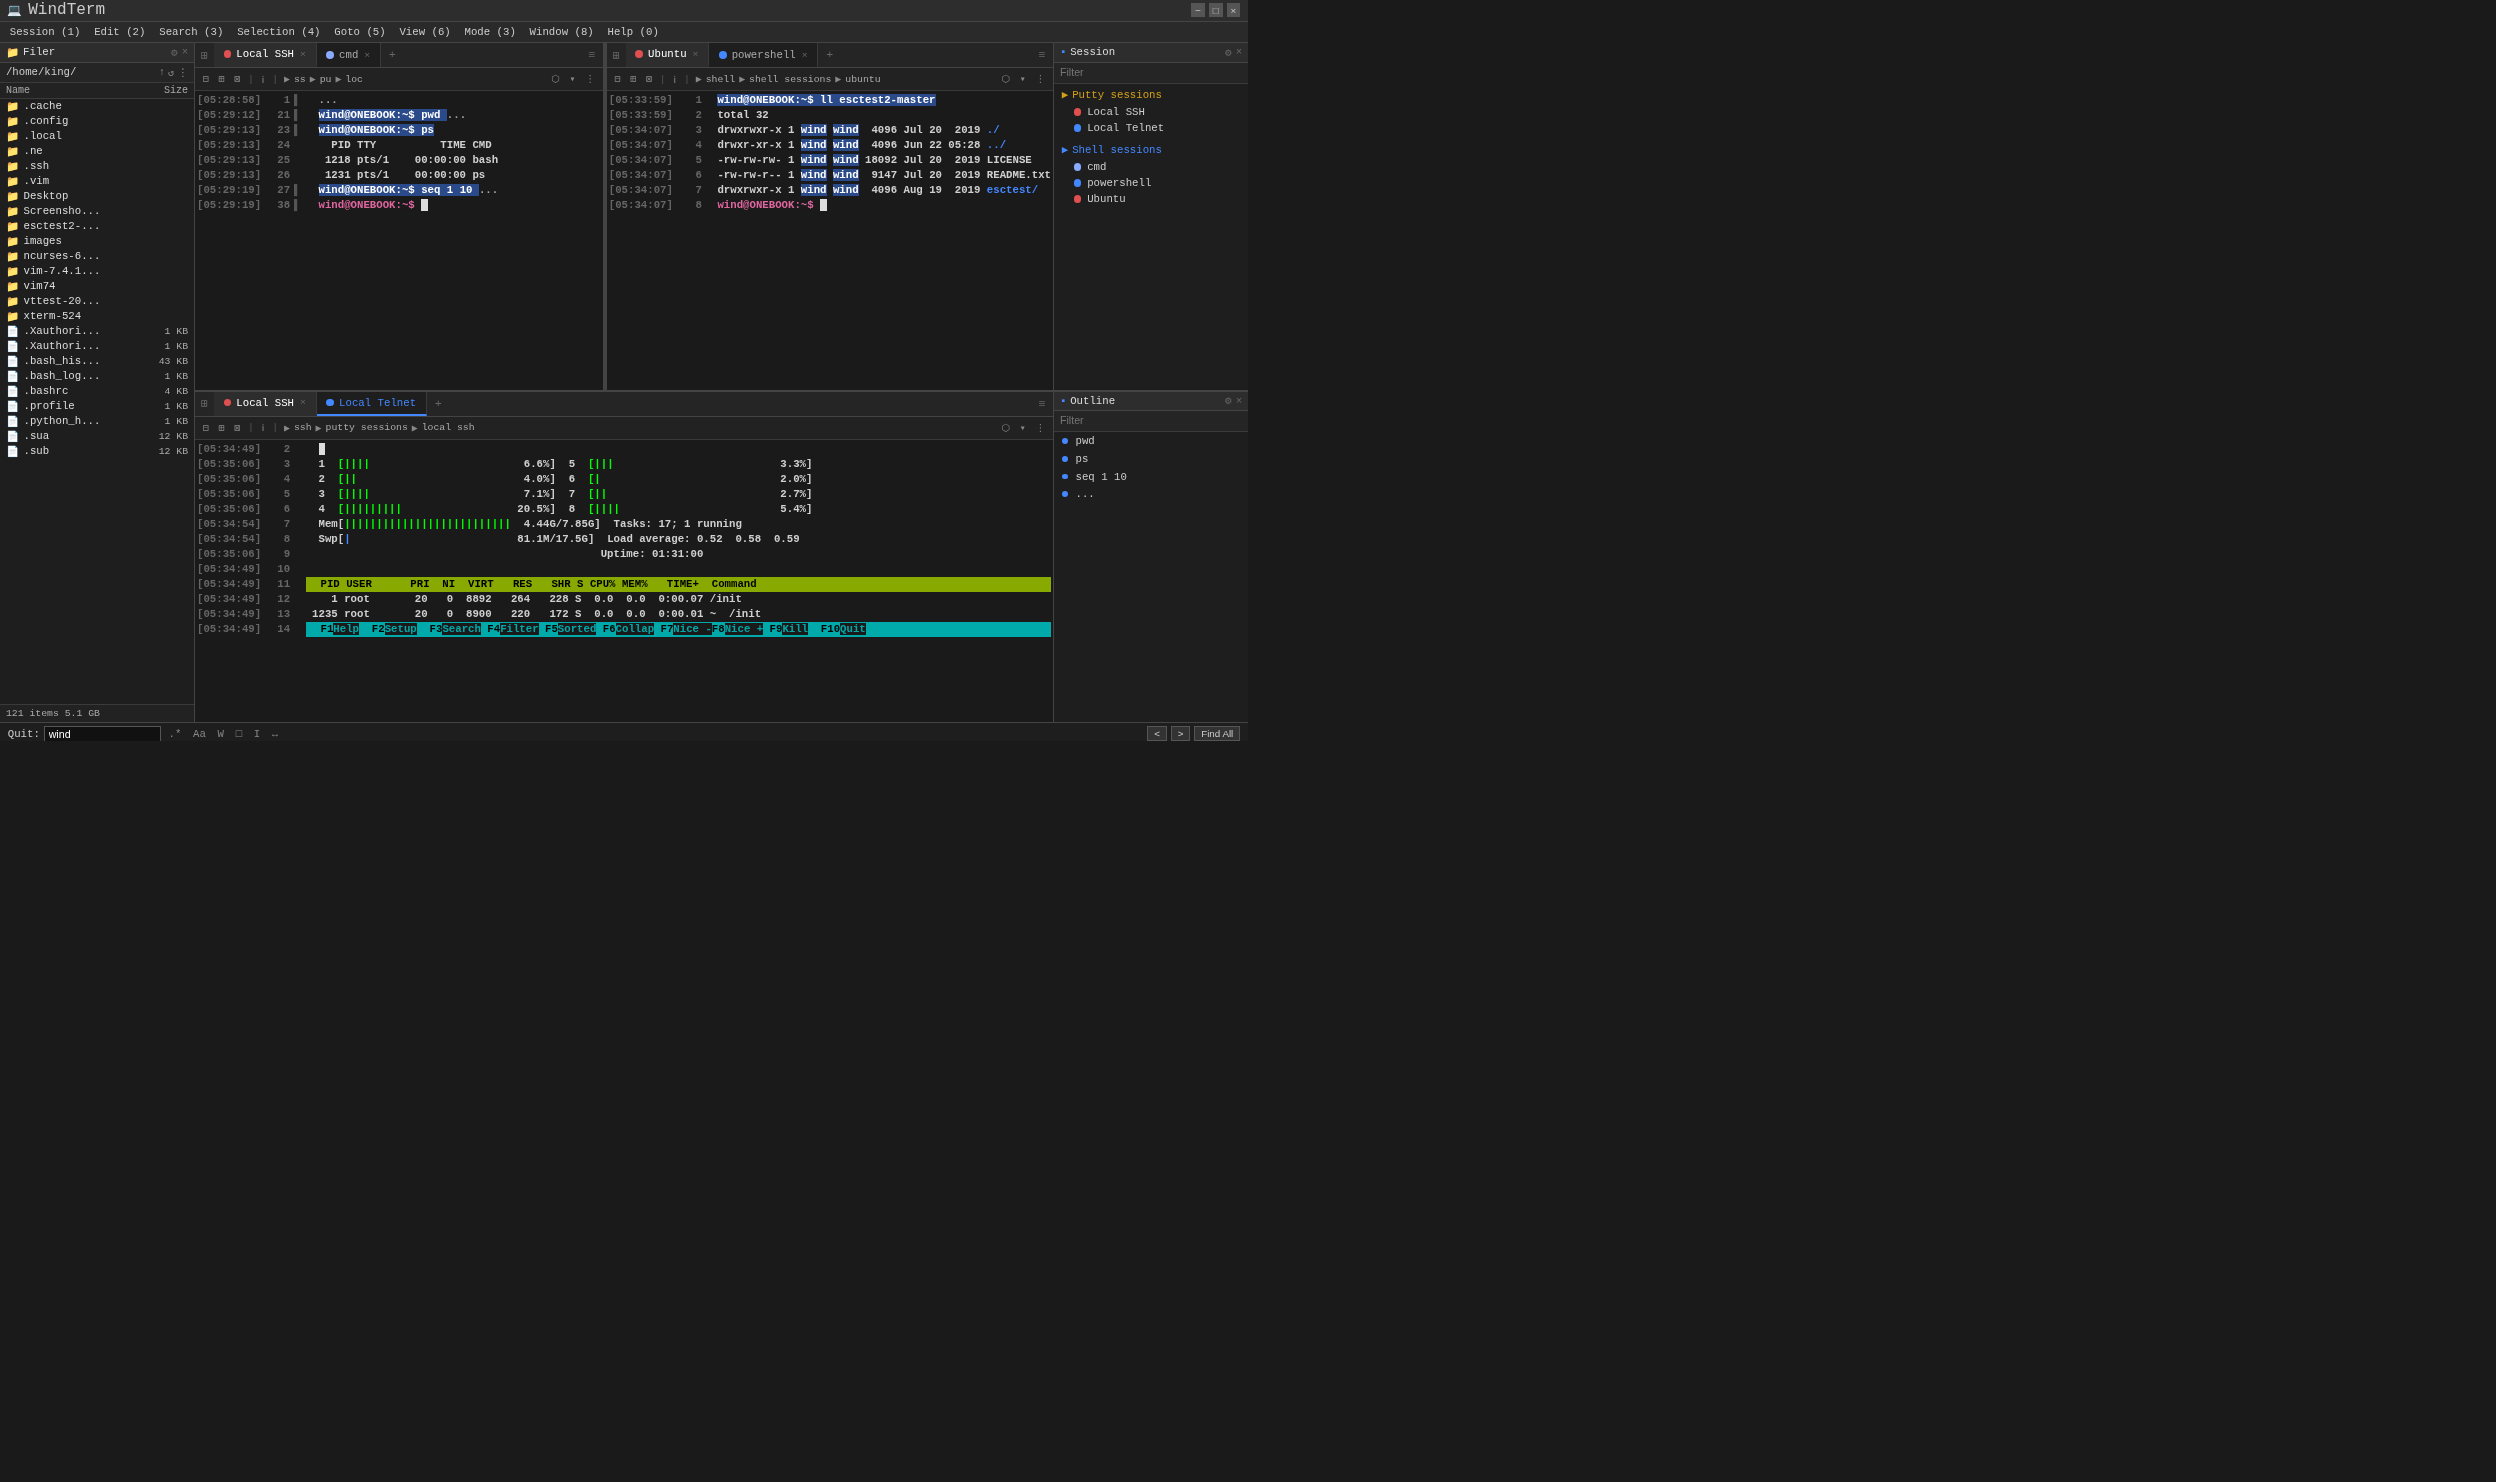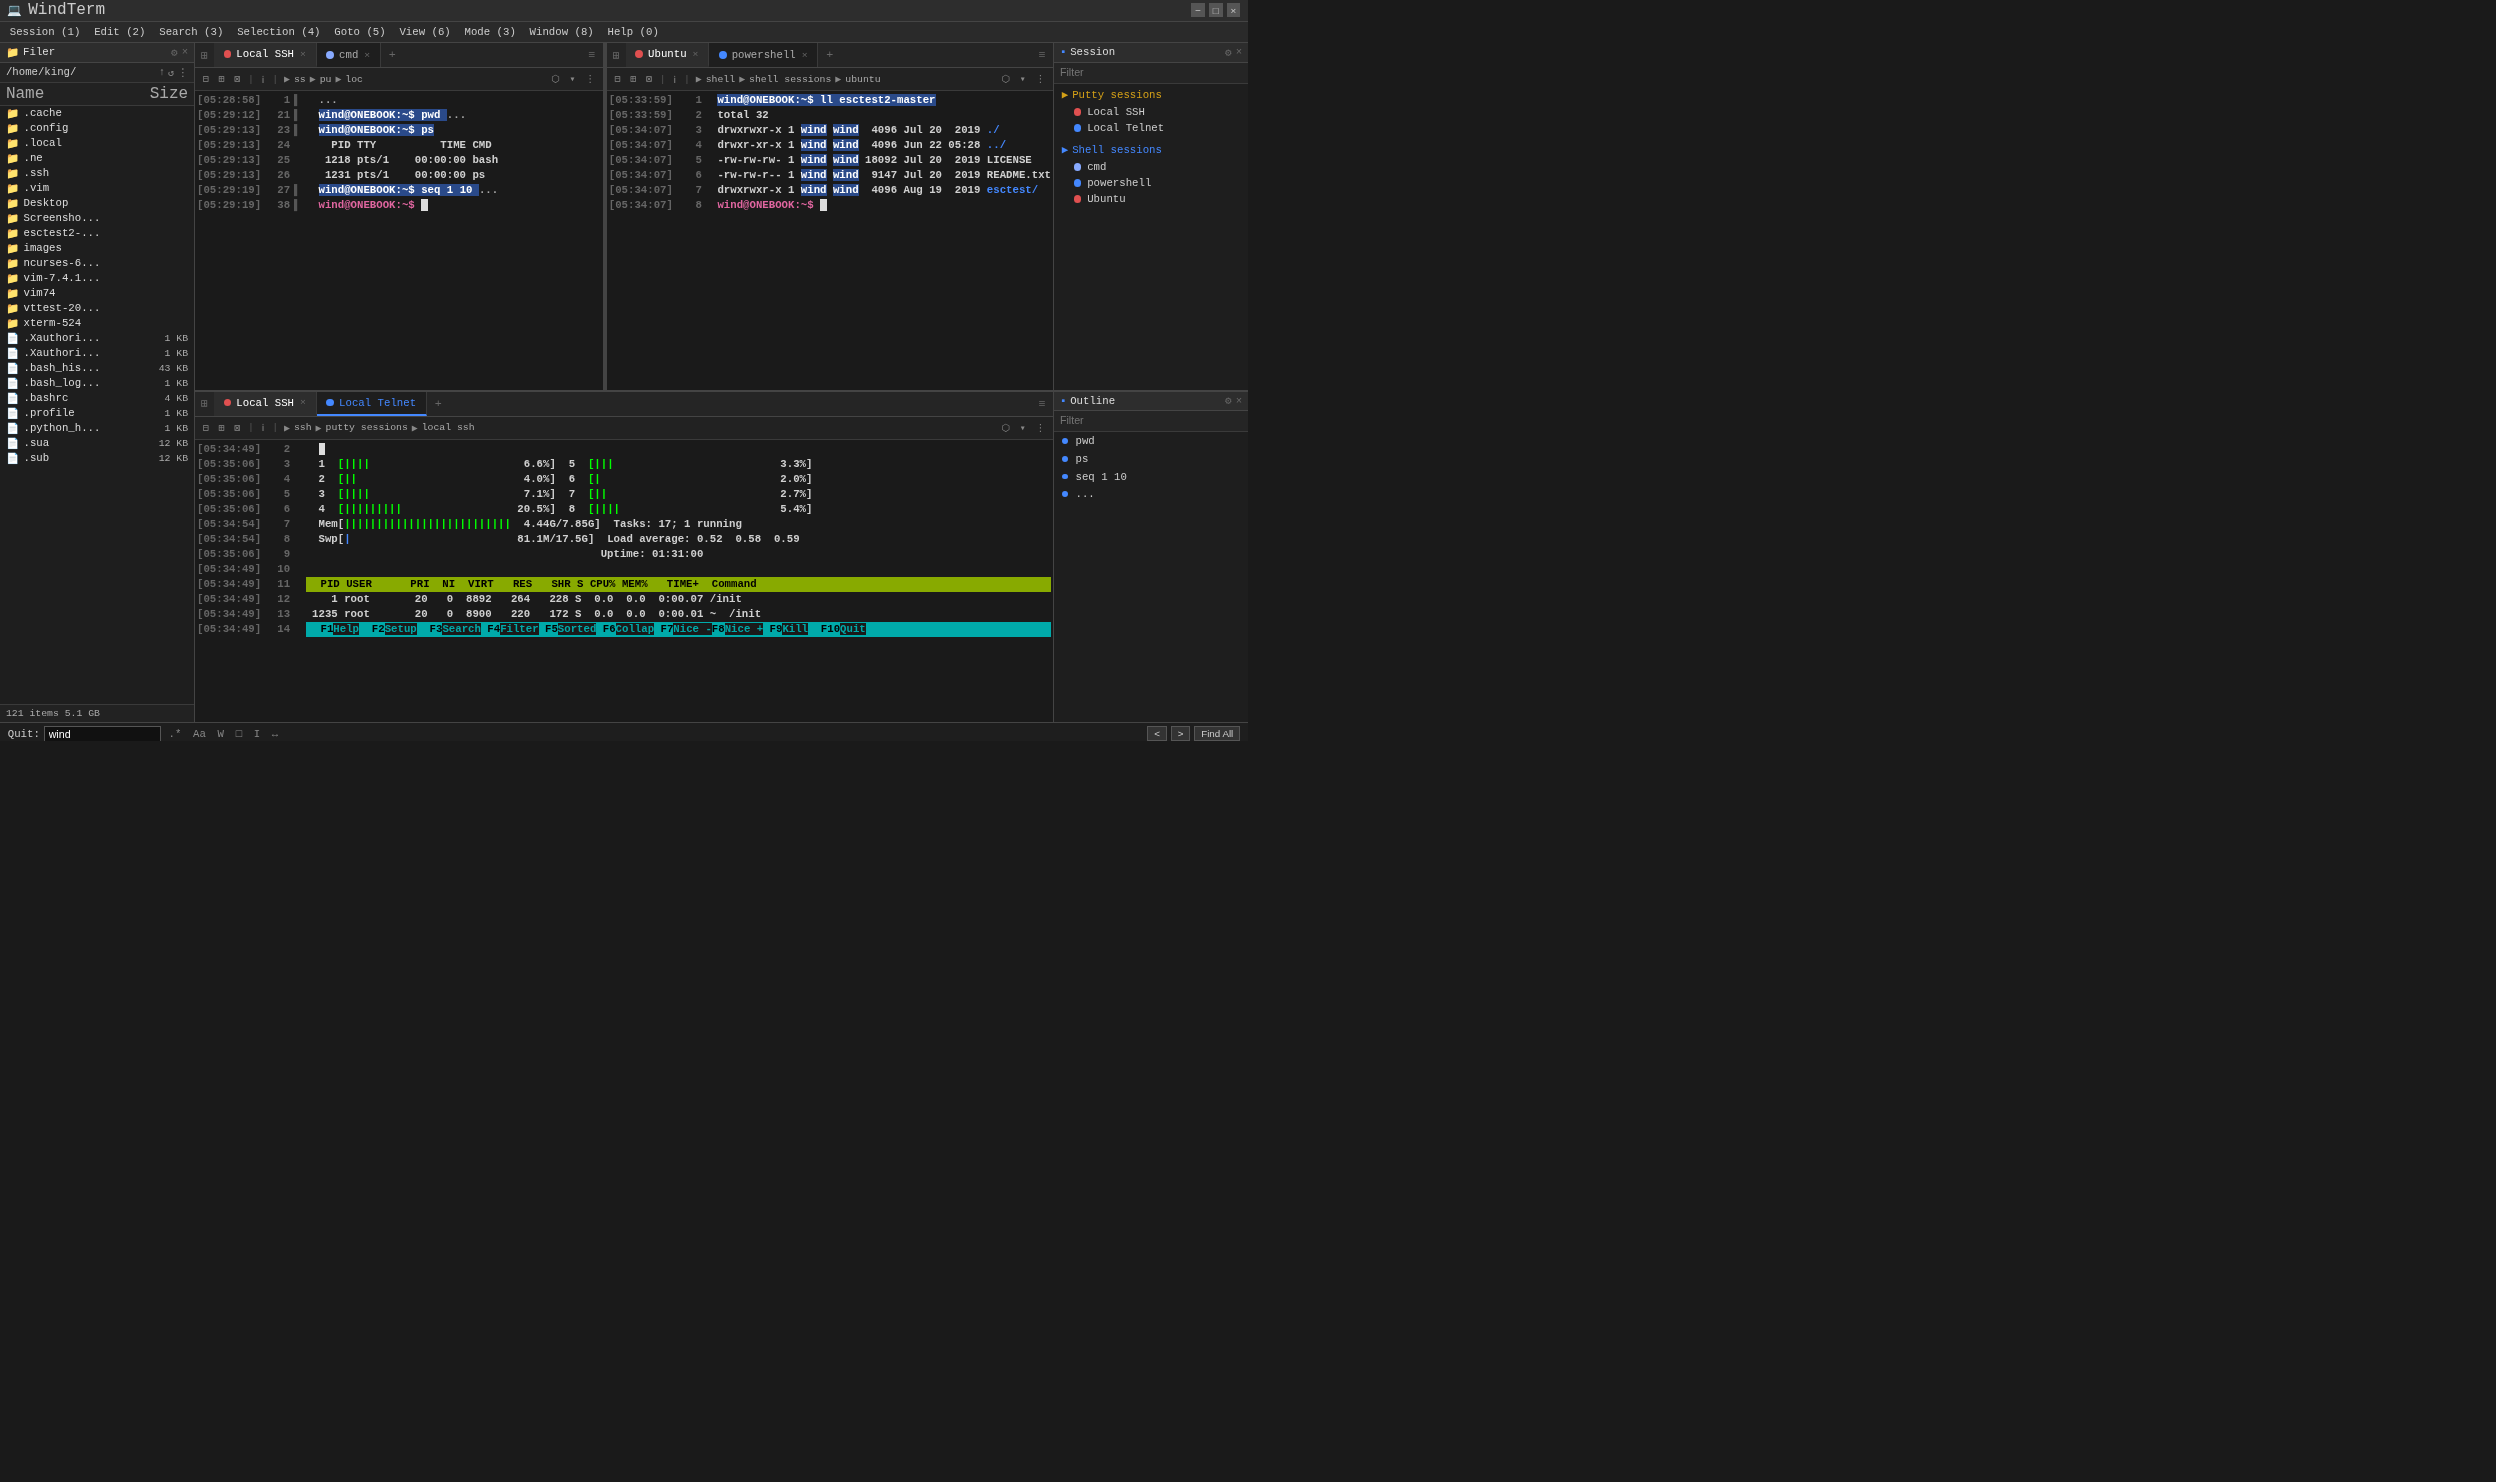--- a/index.html
+++ b/index.html
@@ -16,21 +16,21 @@
     #menubar span { padding: 2px 5.9px; cursor: pointer; }
 
     
     #main { display: flex; height: calc(741px - 43px - 19.5px); }
 
     
     #filer { width: 195px; background: #1e1e1e; border-right: 1px solid #444; display: flex; flex-direction: column; flex-shrink: 0; }
     #filer-header { background: #2d2d2d; padding: 2.9px 5.9px; display: flex; align-items: center; border-bottom: 1px solid #444; font-size: 10.7px; }
     #filer-header .title { flex: 1; color: #ddd; }
     #filer-path { padding: 2.9px 5.9px; font-size: 10.7px; color: #ccc; background: #252525; border-bottom: 1px solid #3a3a3a; display: flex; align-items: center; justify-content: space-between; }
-    #filer-cols { display: flex; padding: 2px 5.9px; background: #222; border-bottom: 1px solid #3a3a3a; font-size: 16px; color: #aaa; }
+    #filer-cols { display: flex; padding: 2px 5.9px; background: #222; border-bottom: 1px solid #3a3a3a; font-size: 10px; color: #aaa; }
     #filer-cols .col-name { flex: 1; }
     #filer-cols .col-size { width: 59px; text-align: right; }
     #filer-list { flex: 1; overflow-y: auto; }
     .filer-item { display: flex; align-items: center; padding: 1px 5.9px; font-size: 10.7px; cursor: pointer; }
     .filer-item .item-icon { width: 13.7px; margin-right: 3.9px; }
     .filer-item .item-name { flex: 1; color: #ddd; white-space: nowrap; overflow: hidden; text-overflow: ellipsis; }
     .filer-item .item-size { width: 49px; text-align: right; color: #aaa; font-size: 9.8px; }
     .folder-icon { color: #d4a017; }
     .filer-footer { padding: 2.9px 5.9px; background: #222; border-top: 1px solid #3a3a3a; font-size: 9.8px; color: #aaa; }
 

